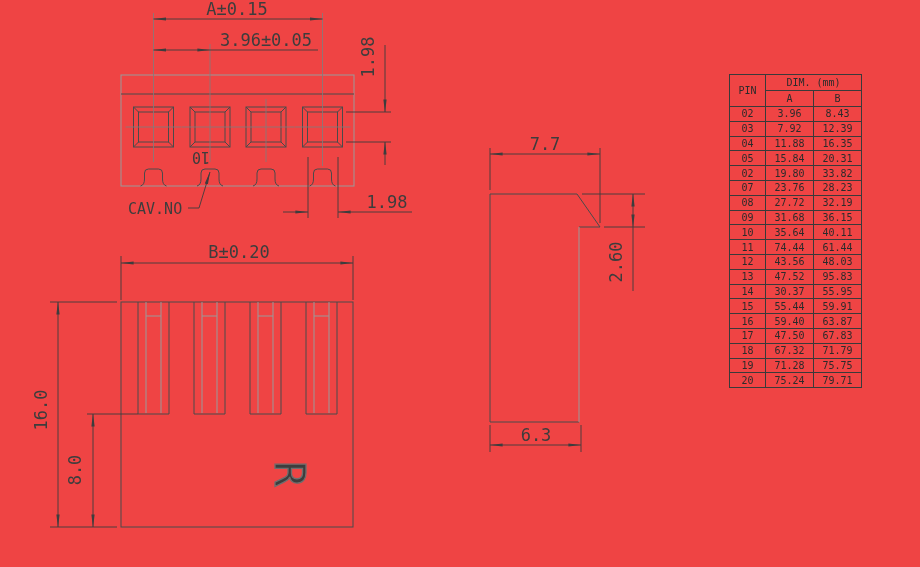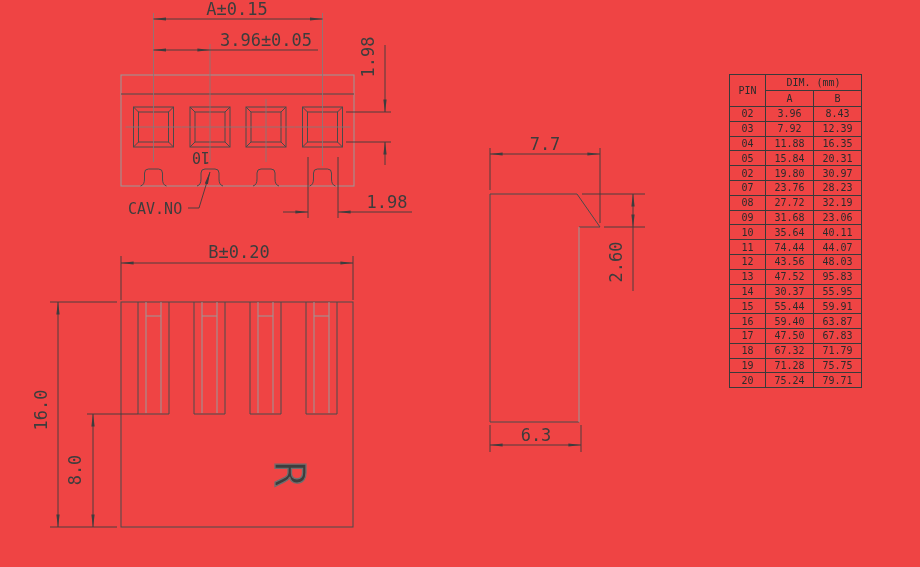--- a/index.html
+++ b/index.html
@@ -214,46 +214,46 @@
           <td>16.35</td>
         </tr>
     <tr>
           <td>05</td>
           <td>15.84</td>
           <td>20.31</td>
         </tr>
     <tr>
           <td>02</td>
           <td>19.80</td>
-          <td>30.97</td>
+          <td>33.82</td>
         </tr>
     <tr>
           <td>07</td>
           <td>23.76</td>
           <td>28.23</td>
         </tr>
     <tr>
           <td>08</td>
           <td>27.72</td>
           <td>32.19</td>
         </tr>
     <tr>
           <td>09</td>
           <td>31.68</td>
-          <td>23.06</td>
+          <td>36.15</td>
         </tr>
     <tr>
           <td>10</td>
           <td>35.64</td>
           <td>40.11</td>
         </tr>
     <tr>
           <td>11</td>
           <td>74.44</td>
-          <td>44.07</td>
+          <td>61.44</td>
         </tr>
     <tr>
           <td>12</td>
           <td>43.56</td>
           <td>48.03</td>
         </tr>
     <tr>
           <td>13</td>
           <td>47.52</td>
           <td>95.83</td>

